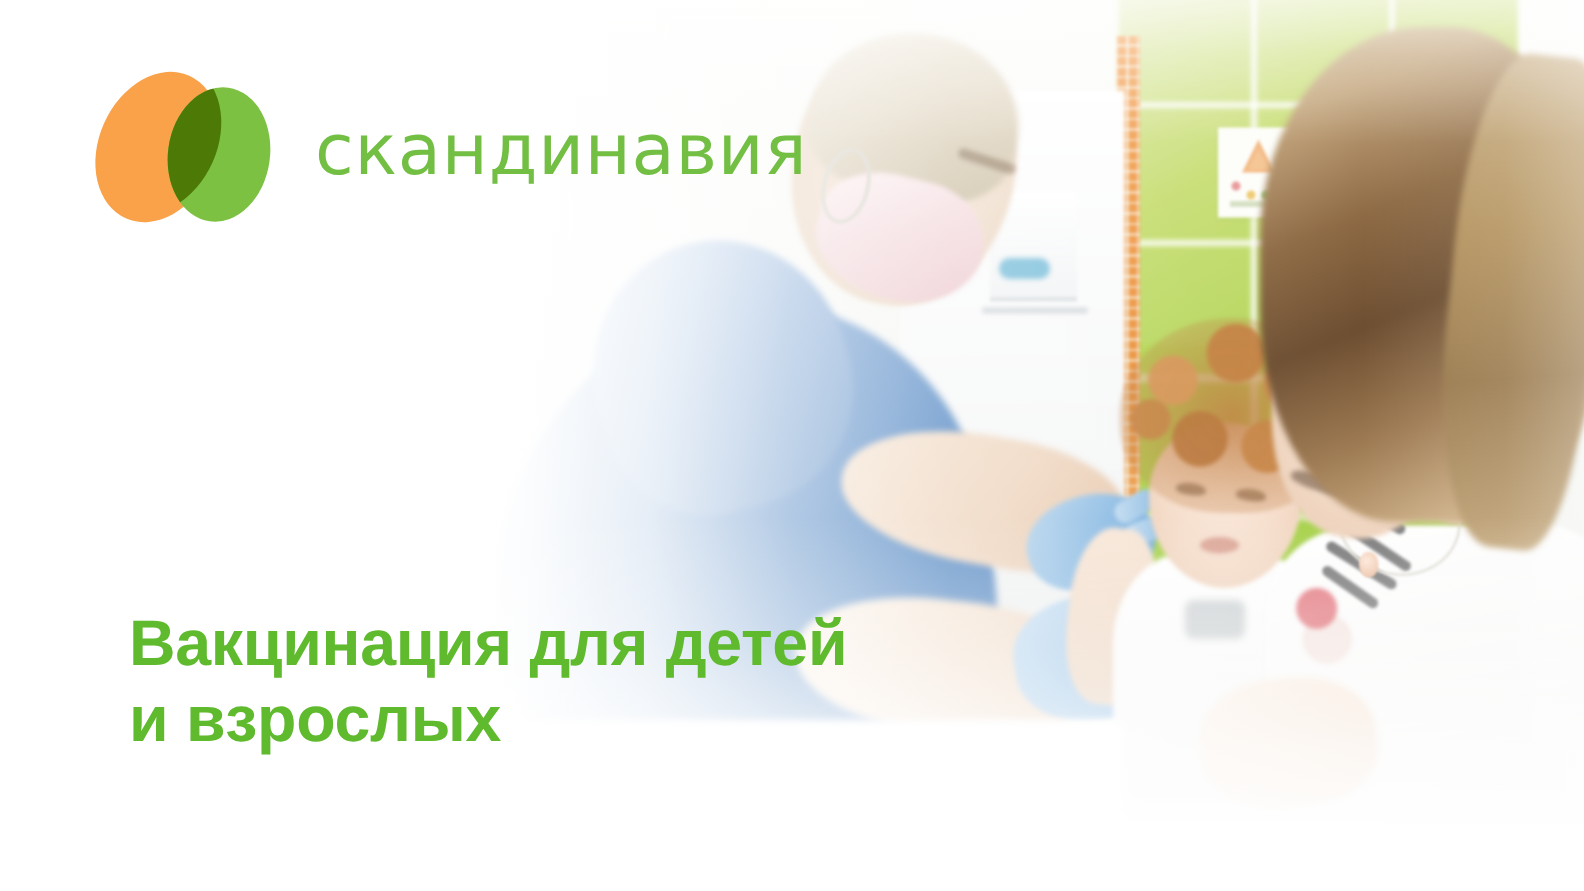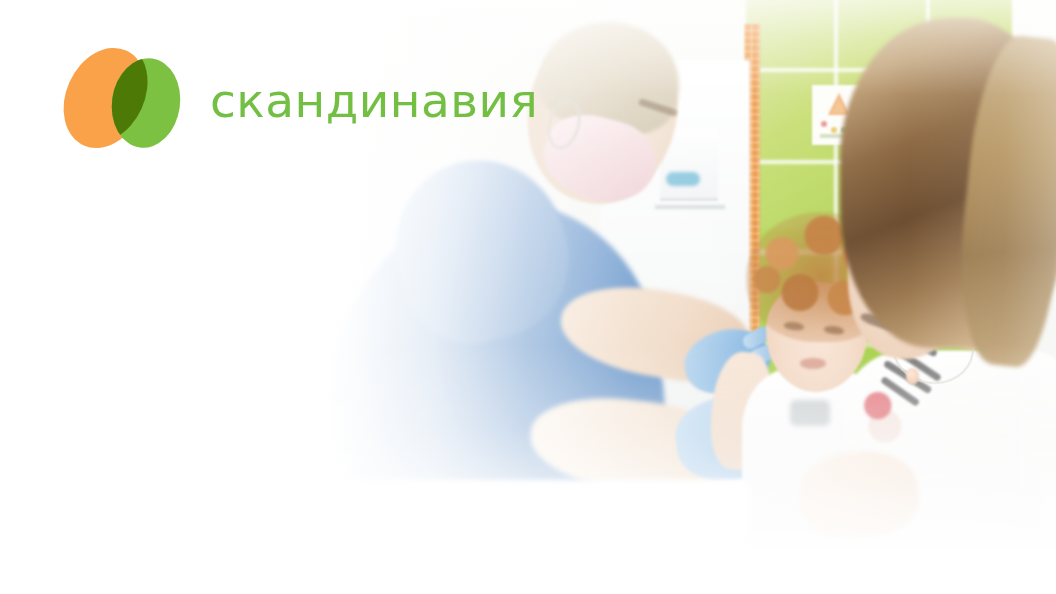--- a/index.html
+++ b/index.html
@@ -694,14 +694,16 @@
 
   <div class="logo">
     <div class="logo-mark">
       <span class="leaf-orange"></span>
       <span class="leaf-green"></span>
       <span class="leaf-overlap"></span>
     </div>
     <div class="logo-word">скандинавия</div>
   </div>
 
+  <h1 class="headline">Вакцинация для детей
+и взрослых</h1>
 
 </div>
 
 </body></html>

